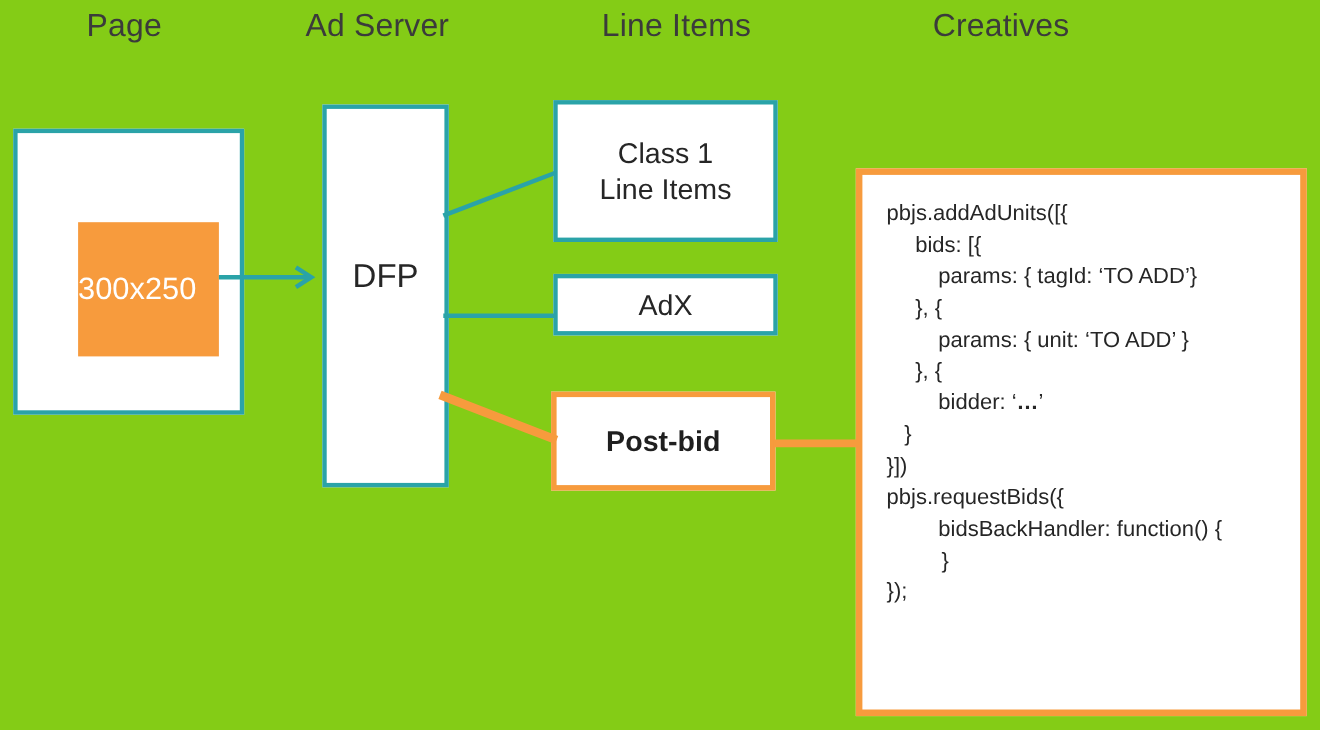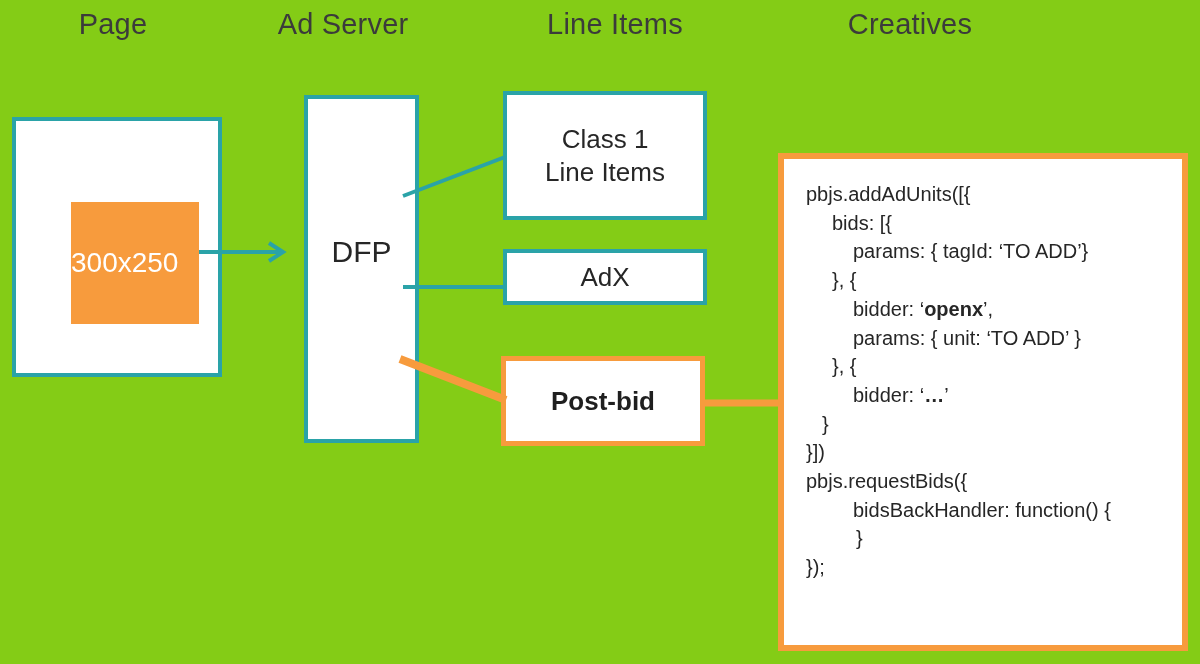--- a/index.html
+++ b/index.html
@@ -20,21 +20,21 @@
   .h-adserver{left:258px;}
   .h-lineitems{left:530px;}
   .h-creatives{left:825px;}
 
   .page-box{position:absolute;left:12px;top:117px;width:210px;height:260px;
     border:4px solid var(--teal);background:#fff;}
   .ad-slot{position:absolute;left:71px;top:202px;width:128px;height:122px;
     background:var(--orange);display:flex;align-items:center;justify-content:flex-start;
     color:var(--slot-text);font-size:28px;}
 
-  .dfp-box{position:absolute;left:304px;top:95px;width:115px;height:348px;
+  .dfp-box{position:absolute;left:293px;top:95px;width:115px;height:348px;
     border:4px solid var(--teal);background:#fff;}
   .dfp-label{position:absolute;left:0;right:0;top:137px;text-align:center;
     font-size:30px;line-height:32px;color:#262626;}
 
   .class1-box{position:absolute;left:503px;top:91px;width:204px;height:129px;
     border:4px solid var(--teal);background:#fff;
     display:flex;flex-direction:column;align-items:center;justify-content:center;
     font-size:26px;line-height:33px;color:#262626;}
   .adx-box{position:absolute;left:503px;top:249px;width:204px;height:56px;
     border:4px solid var(--teal);background:#fff;
@@ -86,21 +86,20 @@
   <div class="postbid-box">
     <span>Post-bid</span>
   </div>
 
   <div class="code-box">
     <div class="code">
         <div class="code-line" style="padding-left: 0px;"><span>pbjs.addAdUnits([{</span></div>
         <div class="code-line" style="padding-left: 26px;"><span>bids: [{</span></div>
         <div class="code-line" style="padding-left: 47px;"><span>params: { tagId: ‘TO ADD’}</span></div>
         <div class="code-line" style="padding-left: 26px;"><span>}, {</span></div>
-        <div class="code-line" style="padding-left: 47px;"><span>bidder: ‘</span><b>openx</b><span>’,</span></div>
         <div class="code-line" style="padding-left: 47px;"><span>params: { unit: ‘TO ADD’ }</span></div>
         <div class="code-line" style="padding-left: 26px;"><span>}, {</span></div>
         <div class="code-line" style="padding-left: 47px;"><span>bidder: ‘</span><b>…</b><span>’</span></div>
         <div class="code-line" style="padding-left: 16px;"><span>}</span></div>
         <div class="code-line" style="padding-left: 0px;"><span>}])</span></div>
         <div class="code-line" style="padding-left: 0px;"><span>pbjs.requestBids({</span></div>
         <div class="code-line" style="padding-left: 47px;"><span>bidsBackHandler: function() {</span></div>
         <div class="code-line" style="padding-left: 50px;"><span>}</span></div>
         <div class="code-line" style="padding-left: 0px;"><span>});</span></div>
       </div>

